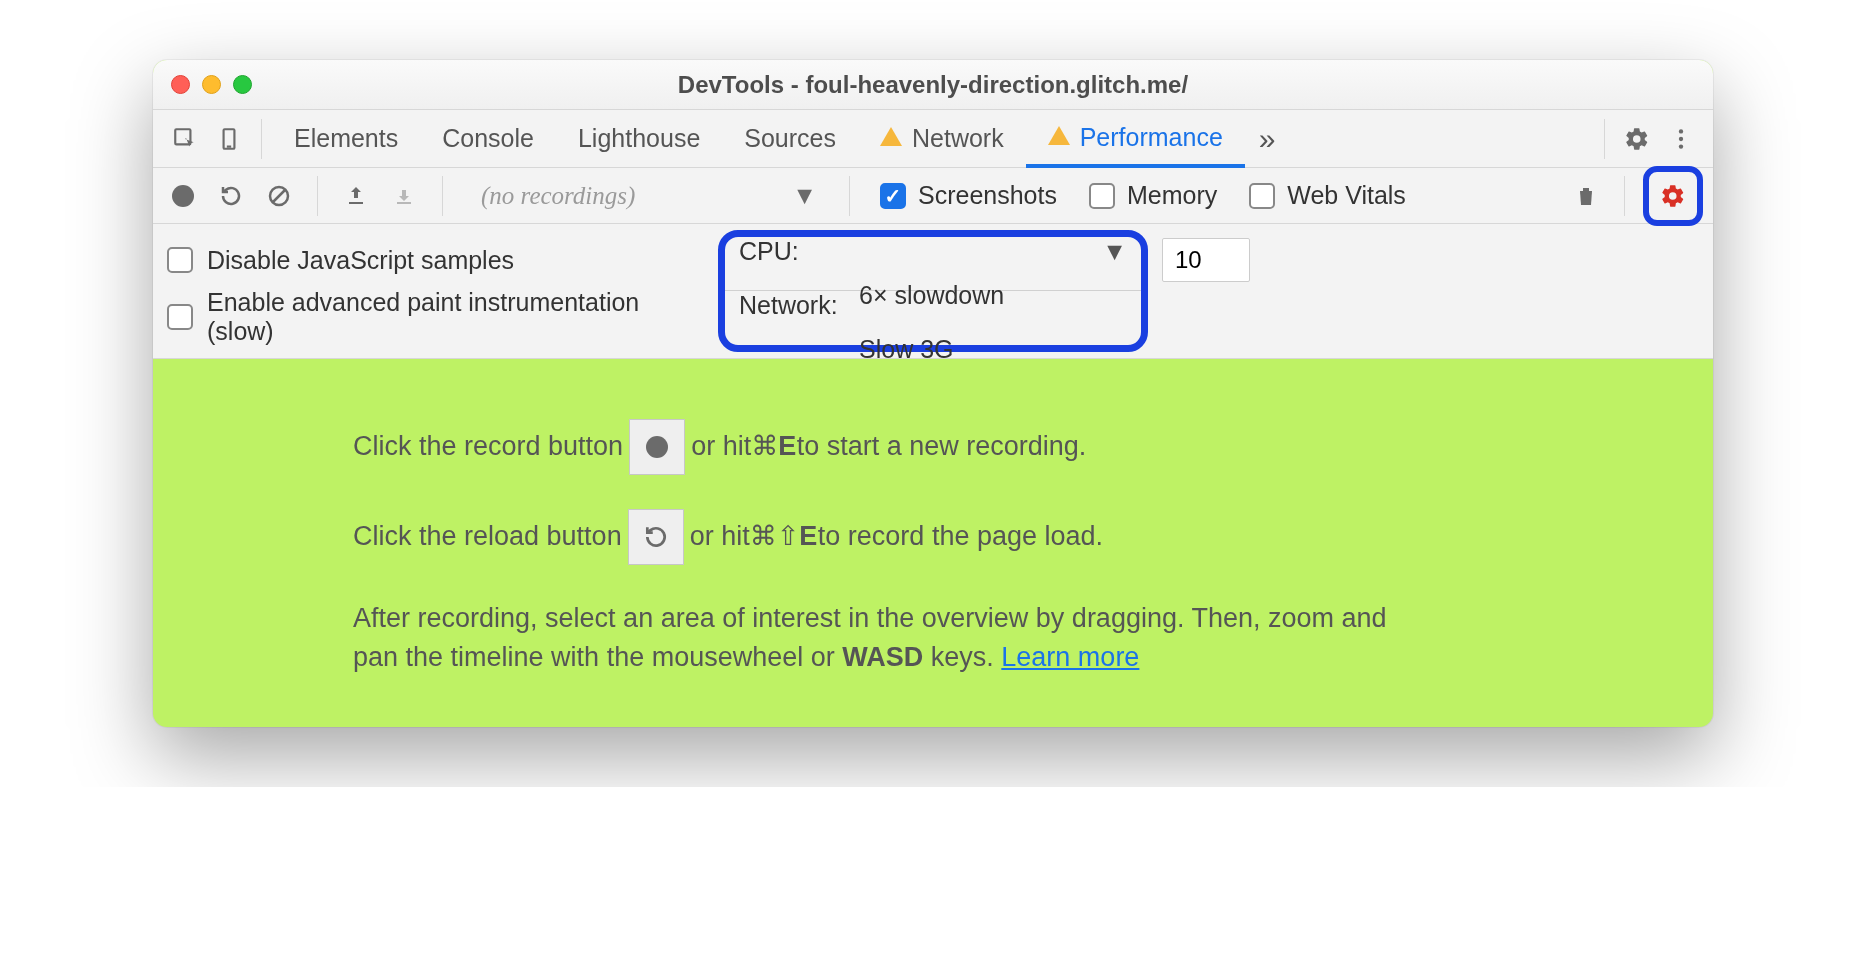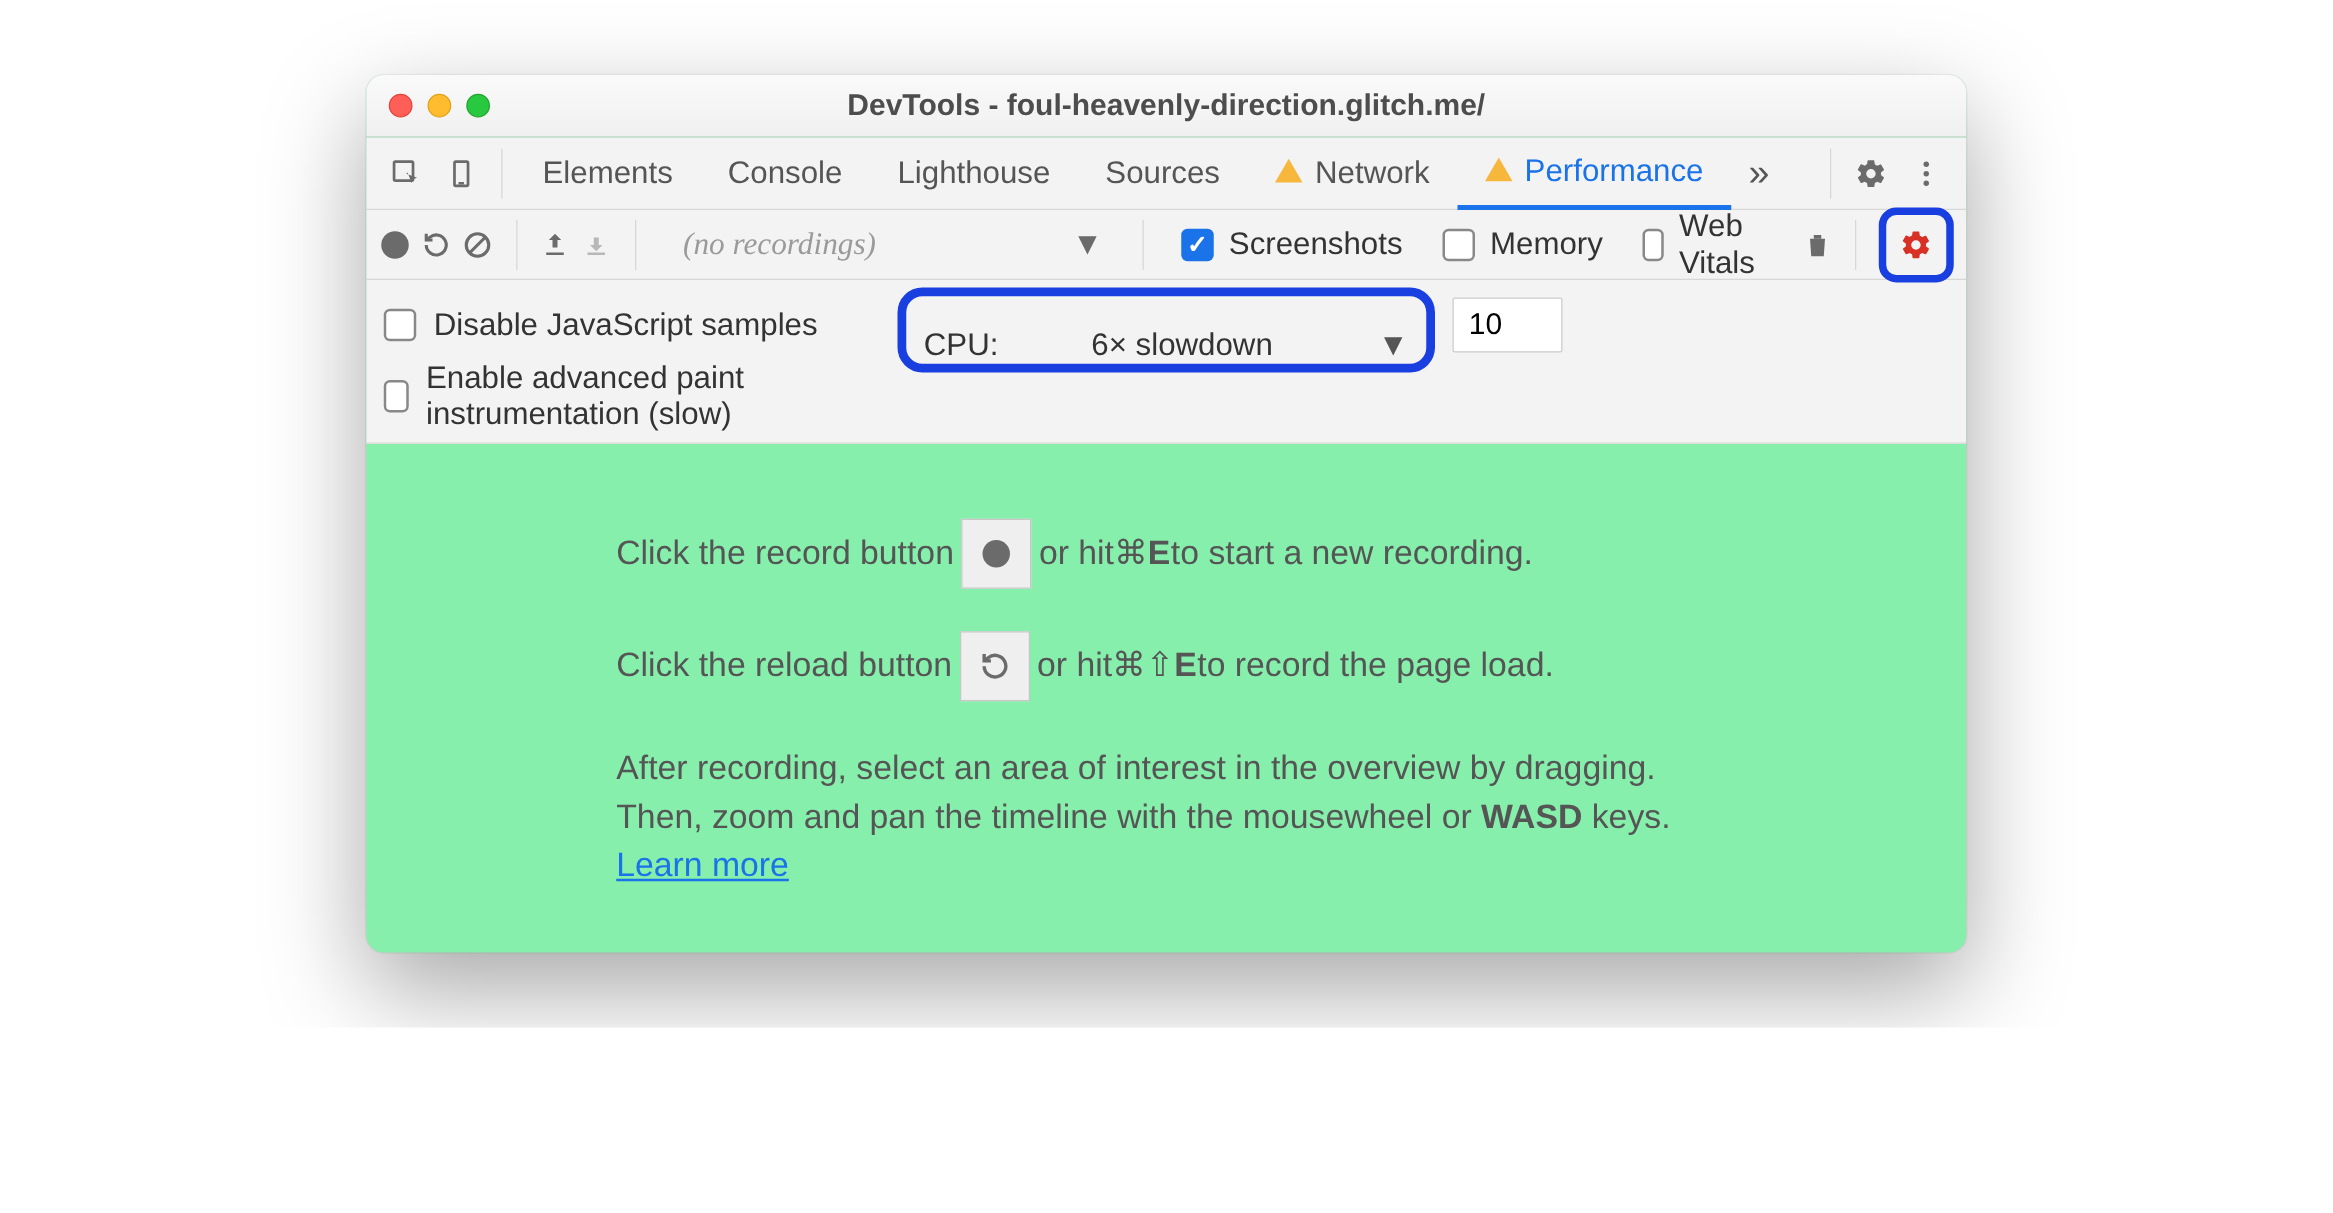--- a/index.html
+++ b/index.html
@@ -4,23 +4,23 @@
 <style>
   * { box-sizing: border-box; }
   html, body { margin:0; padding:0; }
   body {
     font-family: -apple-system, "Helvetica Neue", Arial, sans-serif;
     background: #fff;
     display:flex; justify-content:center; align-items:flex-start;
     padding:60px 0;
   }
   .window {
-    width:1280px;
+    width:1560px;
     border-radius:14px;
-    background:#86efac;
+    background:#bef264;
     box-shadow: 0 30px 80px rgba(0,0,0,.35), 0 0 0 1px rgba(0,0,0,.05);
     overflow:hidden;
     font-size:25px;
     color:#333;
   }
   
   .titlebar {
     height:50px; position:relative;
     background:linear-gradient(#fafafa,#f0f0f0);
     border-bottom:1px solid #d7d7d7;
@@ -85,21 +85,21 @@
     background:#f3f3f3; border-bottom:1px solid #d7d7d7;
     display:grid; grid-template-columns: 1fr 430px 1fr; align-items:stretch;
   }
   .settings .col { padding:8px 14px; }
   .settings .row { display:flex; align-items:center; gap:14px; min-height:56px; color:#333;}
   .settings label { font-size:25px; }
   .middle-highlight {
     border:7px solid #1a3fe0; border-radius:20px;
     margin:6px 0;
   }
-  .sel-line { display:flex; align-items:flex-end; height:54px; gap:14px; padding:0 14px;
+  .sel-line { display:flex; align-items:flex-start; height:54px; gap:0; padding:0 14px;
               border-bottom:1px solid #d0d0d0;}
   .sel-line:last-child { border-bottom:none;}
   .sel-line .lbl { min-width:120px; color:#333;}
   .sel-line .val { color:#333;margin-top:44px;}
   .sel-line .tri { margin-left:auto; color:#555;}
   .num-input {
     width:88px; height:44px; border:1px solid #ccc; background:#fff; font-size:24px;
     text-align:left; padding:0 12px; border-radius:2px;
   }
   
@@ -257,20 +257,24 @@
         <label style="max-width:440px">Enable advanced paint instrumentation (slow)</label>
       </div>
     </div>
 
     <div class="col" style="padding:0;">
       <div class="middle-highlight">
         <div class="sel-line">
           <span class="lbl">CPU:</span>
           <span class="val">6× slowdown</span>
           <span class="tri">▼</span>
+        </div>
+        <div class="sel-line">
+          <span class="lbl">Network:</span>
+          <span class="val">Slow 3G</span>
         </div>
       </div>
     </div>
 
     <div class="col">
       <div class="row">
         <input class="num-input" value="10" style="">
       </div>
     </div>
   </div>

